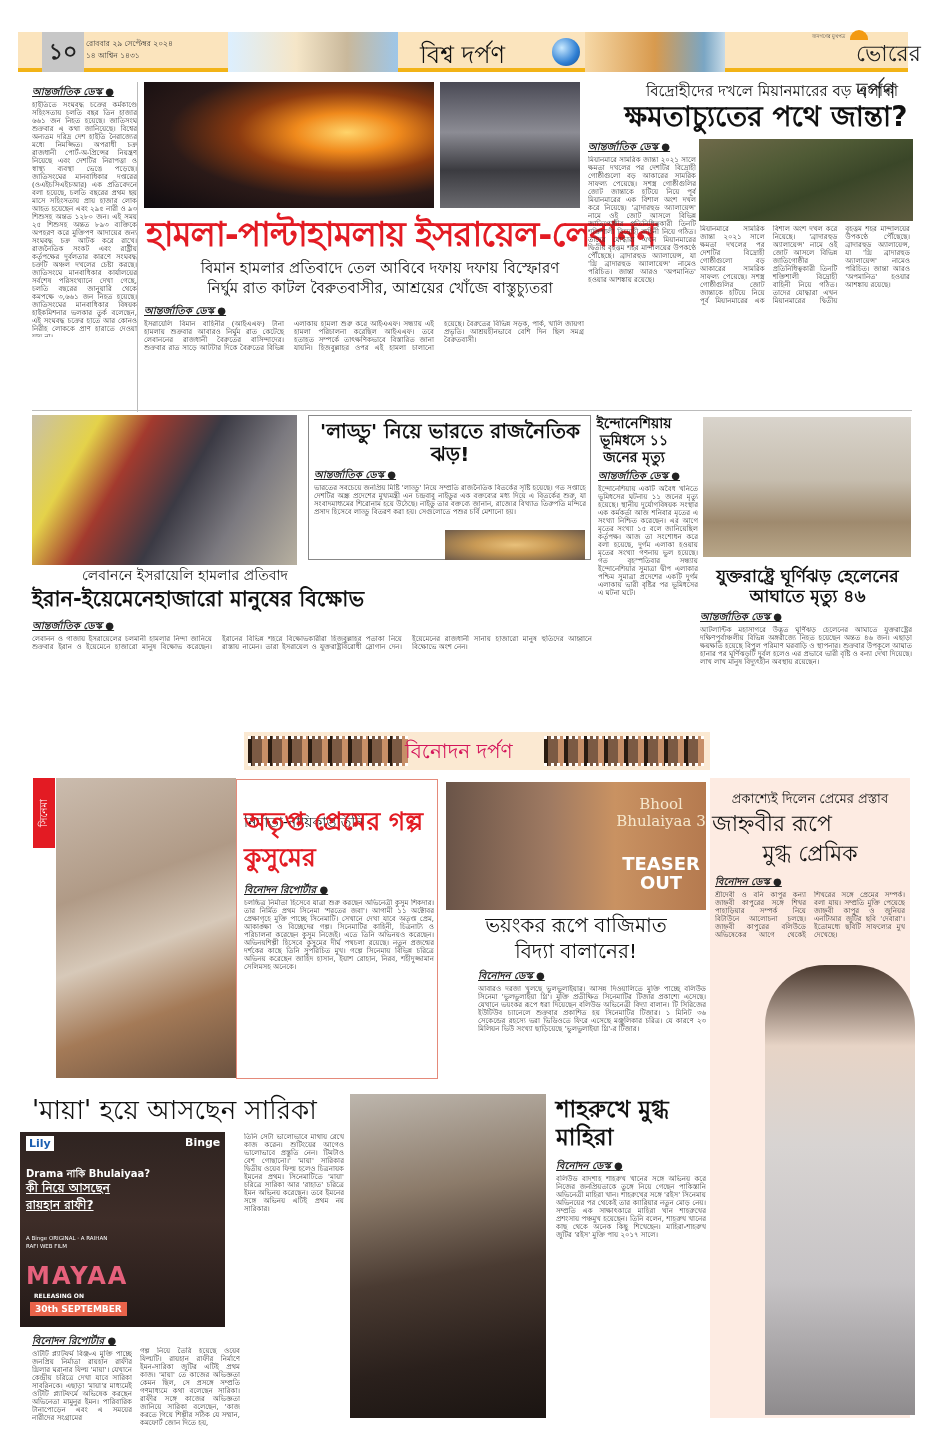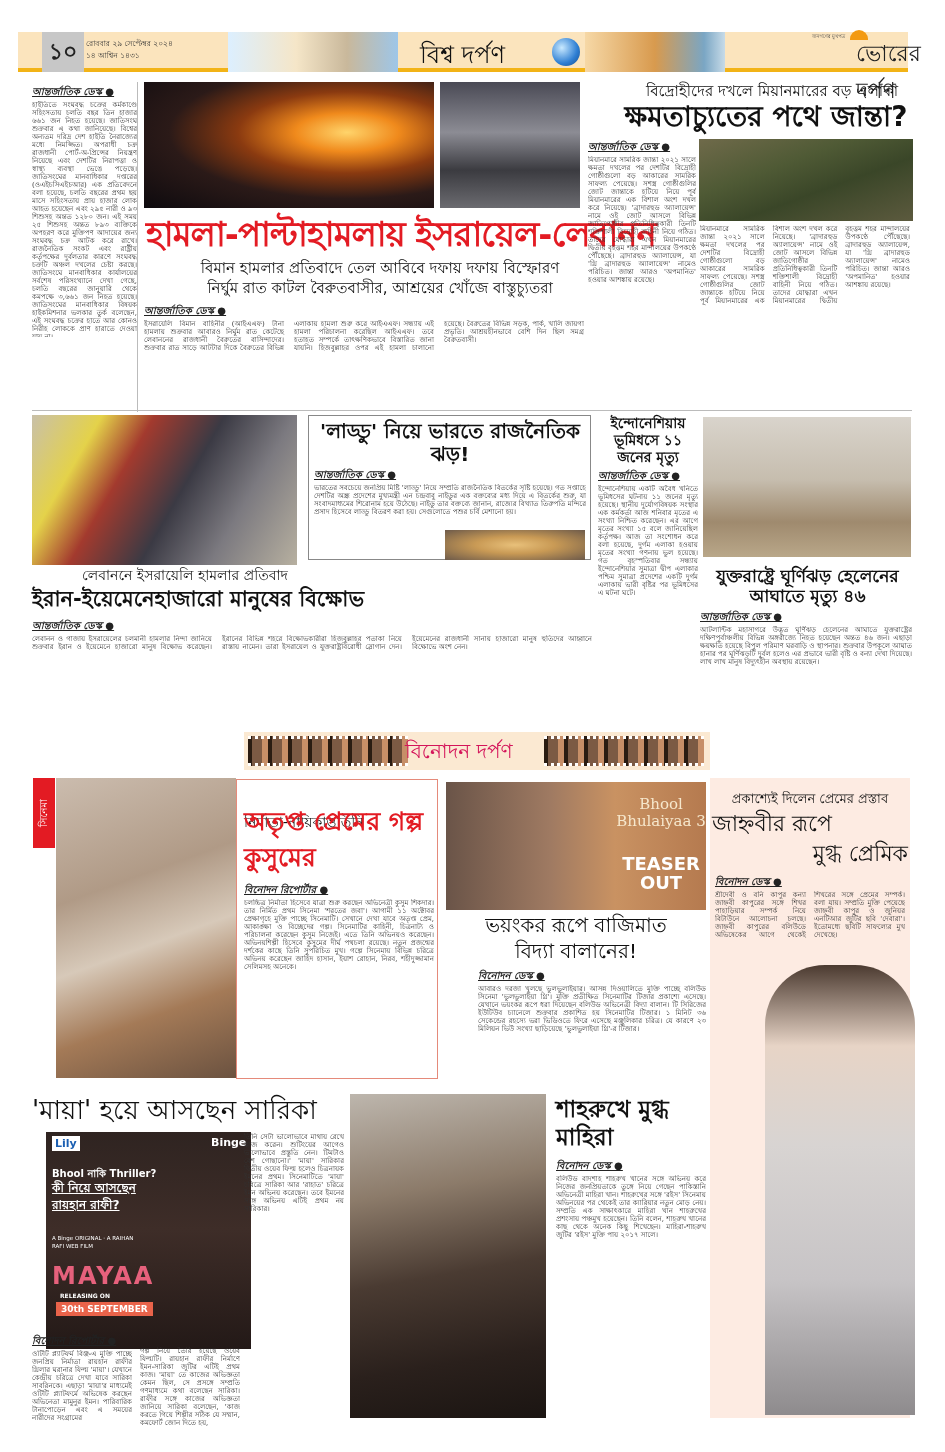--- a/index.html
+++ b/index.html
@@ -79,21 +79,21 @@
 <div class="abs photo" style="left:32px;top:415px;width:265px;height:150px;background:linear-gradient(120deg,#c9c0a8 0%,#e4d24a 20%,#a33a2e 35%,#3b3a44 55%,#7c7a80 75%,#b7b0a0 100%);"></div>
 
 <div class="abs" style="left:308px;top:415px;width:283px;height:145px;border:1px solid #888;"></div>
 <div class="abs hl" style="left:310px;top:420px;width:280px;font-size:20px;text-align:center;font-weight:bold;line-height:23px;">'লাড্ডু' নিয়ে ভারতে রাজনৈতিক ঝড়!</div>
 <div class="abs" style="left:314px;top:467px;width:272px;">
   <span class="desk">আন্তর্জাতিক ডেস্ক ●</span>
   <div class="body-text" style="height:86px;">ভারতের সবচেয়ে জনপ্রিয় মিষ্টি 'লাড্ডু' নিয়ে সম্প্রতি রাজনৈতিক বিতর্কের সৃষ্টি হয়েছে। গত সপ্তাহে দেশটির অন্ধ্র প্রদেশের মুখ্যমন্ত্রী এন চন্দ্রবাবু নাইডুর এক বক্তব্যের মধ্য দিয়ে এ বিতর্কের শুরু, যা সংবাদমাধ্যমের শিরোনাম হয়ে উঠেছে। নাইডু তার বক্তব্যে জানান, রাজ্যের বিখ্যাত তিরুপতি মন্দিরে প্রসাদ হিসেবে লাড্ডু বিতরণ করা হয়। সেগুলোতে পশুর চর্বি মেশানো হয়।</div>
 </div>
 <div class="abs photo" style="left:445px;top:530px;width:140px;height:30px;background:radial-gradient(ellipse at 50% 50%,#e8c07a 0%,#c99a55 40%,#6d5a4a 100%);"></div>
 
-<div class="abs hl" style="left:598px;top:415px;width:100px;font-size:14px;text-align:center;line-height:17px;font-weight:bold;">ইন্দোনেশিয়ায় ভূমিধসে ১১ জনের মৃত্যু</div>
+<div class="abs hl" style="left:584px;top:415px;width:100px;font-size:14px;text-align:center;line-height:17px;font-weight:bold;">ইন্দোনেশিয়ায় ভূমিধসে ১১ জনের মৃত্যু</div>
 <div class="abs" style="left:598px;top:468px;width:100px;">
   <span class="desk">আন্তর্জাতিক ডেস্ক ●</span>
   <div class="body-text" style="height:250px;">ইন্দোনেশিয়ায় একটি অবৈধ খনিতে ভূমিধসের ঘটনায় ১১ জনের মৃত্যু হয়েছে। স্থানীয় দুর্যোগবিষয়ক সংস্থার এক কর্মকর্তা আজ শনিবার মৃতের এ সংখ্যা নিশ্চিত করেছেন। এর আগে মৃতের সংখ্যা ১৫ বলে জানিয়েছিল কর্তৃপক্ষ। আজ তা সংশোধন করে বলা হয়েছে, দুর্গম এলাকা হওয়ায় মৃতের সংখ্যা গণনায় ভুল হয়েছে। গত বৃহস্পতিবার সন্ধ্যায় ইন্দোনেশিয়ার সুমাত্রা দ্বীপ এলাকার পশ্চিম সুমাত্রা প্রদেশের একটি দুর্গম এলাকায় ভারী বৃষ্টির পর ভূমিধসের এ ঘটনা ঘটে।</div>
 </div>
 
 <div class="abs photo" style="left:703px;top:417px;width:208px;height:140px;background:linear-gradient(180deg,#d9d4cc 0%,#c6bdae 45%,#9f8a6e 75%,#b9a789 100%);"></div>
 
 <div class="abs hl" style="left:70px;top:568px;width:230px;font-size:14px;text-align:center;white-space:nowrap;">লেবাননে ইসরায়েলি হামলার প্রতিবাদ</div>
 <div class="abs hl" style="left:32px;top:588px;width:300px;font-size:21px;font-weight:bold;white-space:nowrap;">ইরান-ইয়েমেনেহাজারো মানুষের বিক্ষোভ</div>
 <div class="abs" style="left:32px;top:618px;width:560px;">
@@ -134,33 +134,33 @@
 <div class="abs hl" style="left:446px;top:914px;width:260px;font-size:20px;text-align:center;white-space:nowrap;">ভয়ংকর রূপে বাজিমাত</div>
 <div class="abs hl" style="left:446px;top:940px;width:260px;font-size:20px;text-align:center;white-space:nowrap;">বিদ্যা বালানের!</div>
 <div class="abs" style="left:478px;top:968px;width:228px;">
   <span class="desk">বিনোদন ডেস্ক ●</span>
   <div class="body-text" style="height:110px;">আবারও দরজা খুলছে ভুলভুলাইয়ার। আসন্ন দিওয়ালিতে মুক্তি পাচ্ছে বলিউড সিনেমা 'ভুলভুলাইয়া থ্রি'। মুক্তি প্রতীক্ষিত সিনেমাটির টিজার প্রকাশ্যে এসেছে। যেখানে ভয়ংকর রূপে ধরা দিয়েছেন বলিউড অভিনেত্রী বিদ্যা বালান। টি সিরিজের ইউটিউব চ্যানেলে শুক্রবার প্রকাশিত হয় সিনেমাটির টিজার। ১ মিনিট ৩৬ সেকেন্ডের রহস্যে ভরা ভিডিওতে ফিরে এসেছে মঞ্জুলিকার চরিত্র। যে কারণে ২৩ মিলিয়ন ভিউ সংখ্যা ছাড়িয়েছে 'ভুলভুলাইয়া থ্রি'-র টিজার।</div>
 </div>
 
 <div class="abs peach" style="left:710px;top:778px;width:200px;height:640px;"></div>
 <div class="abs hl" style="left:712px;top:792px;width:196px;font-size:13px;text-align:center;white-space:nowrap;">প্রকাশ্যেই দিলেন প্রেমের প্রস্তাব</div>
 <div class="abs hl" style="left:712px;top:812px;width:196px;font-size:22px;white-space:nowrap;">জাহ্নবীর রূপে</div>
-<div class="abs hl" style="left:712px;top:842px;width:196px;font-size:22px;text-align:right;white-space:nowrap;">মুগ্ধ প্রেমিক</div>
+<div class="abs hl" style="left:712px;top:842px;width:196px;font-size:22px;text-align:center;white-space:nowrap;">মুগ্ধ প্রেমিক</div>
 <div class="abs" style="left:715px;top:874px;width:190px;">
   <span class="desk">বিনোদন ডেস্ক ●</span>
   <div class="body-text" style="column-count:2;column-gap:8px;height:90px;">শ্রীদেবী ও বনি কাপুর কন্যা জাহ্নবী কাপুরের সঙ্গে শিখর পাহাড়িয়ার সম্পর্ক নিয়ে বিটাউনে আলোচনা চলছে। জাহ্নবী কাপুরের বলিউডে অভিষেকের আগে থেকেই শিখরের সঙ্গে প্রেমের সম্পর্ক। বলা যায়। সম্প্রতি মুক্তি পেয়েছে জাহ্নবী কাপুর ও জুনিয়র এনটিআর জুটির ছবি 'দেবারা'। ইতোমধ্যে ছবিটি সাফল্যের মুখ দেখেছে।</div>
 </div>
 <div class="abs photo" style="left:765px;top:965px;width:150px;height:450px;background:linear-gradient(180deg,#4b3a30 0%,#e7d4c6 18%,#d8d4d2 40%,#c7c4c6 70%,#8e8b8d 100%);border-radius:60px 60px 0 0;"></div>
 
 <div class="abs hl" style="left:32px;top:1096px;width:320px;font-size:26px;white-space:nowrap;">'মায়া' হয়ে আসছেন সারিকা</div>
 
-<div class="abs photo" style="left:46px;top:1132px;width:205px;height:217px;background:linear-gradient(180deg,#2f2421 0%,#3e2d28 45%,#231917 100%);">
+<div class="abs photo" style="left:20px;top:1132px;width:205px;height:195px;background:linear-gradient(180deg,#2f2421 0%,#3e2d28 45%,#231917 100%);">
   <div class="abs" style="left:6px;top:4px;background:#fff;color:#1b5fb2;font-weight:bold;font-size:11px;padding:1px 3px;">Lily</div>
   <div class="abs" style="left:165px;top:4px;color:#fff;font-weight:bold;font-size:11px;">Binge</div>
-  <div class="abs" style="left:6px;top:34px;color:#fff;font-weight:bold;font-size:10px;">Bhool নাকি Thriller?</div>
+  <div class="abs" style="left:6px;top:34px;color:#fff;font-weight:bold;font-size:10px;">Drama নাকি Bhulaiyaa?</div>
   <div class="abs" style="left:6px;top:48px;width:95px;color:#fff;font-weight:bold;font-size:12px;line-height:17px;text-decoration:underline;">কী নিয়ে আসছেন রায়হান রাফী?</div>
   <div class="abs" style="left:6px;top:102px;width:90px;color:#fff;font-size:5.5px;line-height:8px;">A Binge ORIGINAL · A RAIHAN RAFI WEB FILM</div>
   <div class="abs" style="left:6px;top:130px;color:#e6617c;font-weight:bold;font-size:24px;letter-spacing:2px;">MAYAA</div>
   <div class="abs" style="left:14px;top:160px;color:#fff;font-size:6px;font-weight:bold;">RELEASING ON</div>
   <div class="abs" style="left:10px;top:170px;background:#e9634a;color:#fff;font-size:9px;font-weight:bold;padding:2px 5px;">30th SEPTEMBER</div>
 </div>
 
 <div class="abs" style="left:32px;top:1333px;width:100px;">
   <span class="desk">বিনোদন রিপোর্টার ●</span>
   <div class="body-text" style="height:85px;">ওটিটি প্ল্যাটফর্ম বিঞ্জ-এ মুক্তি পাচ্ছে জনপ্রিয় নির্মাতা রায়হান রাফীর থ্রিলার ঘরানার ফিল্ম 'মায়া'। যেখানে কেন্দ্রীয় চরিত্রে দেখা যাবে সারিকা সাবরিনকে। এছাড়া 'মায়া'র মাধ্যমেই ওটিটি প্ল্যাটফর্মে অভিষেক করছেন অভিনেতা মামুনুর ইমন। পারিবারিক টানাপোড়েন এবং এ সময়ের নারীদের সংগ্রামের</div>

